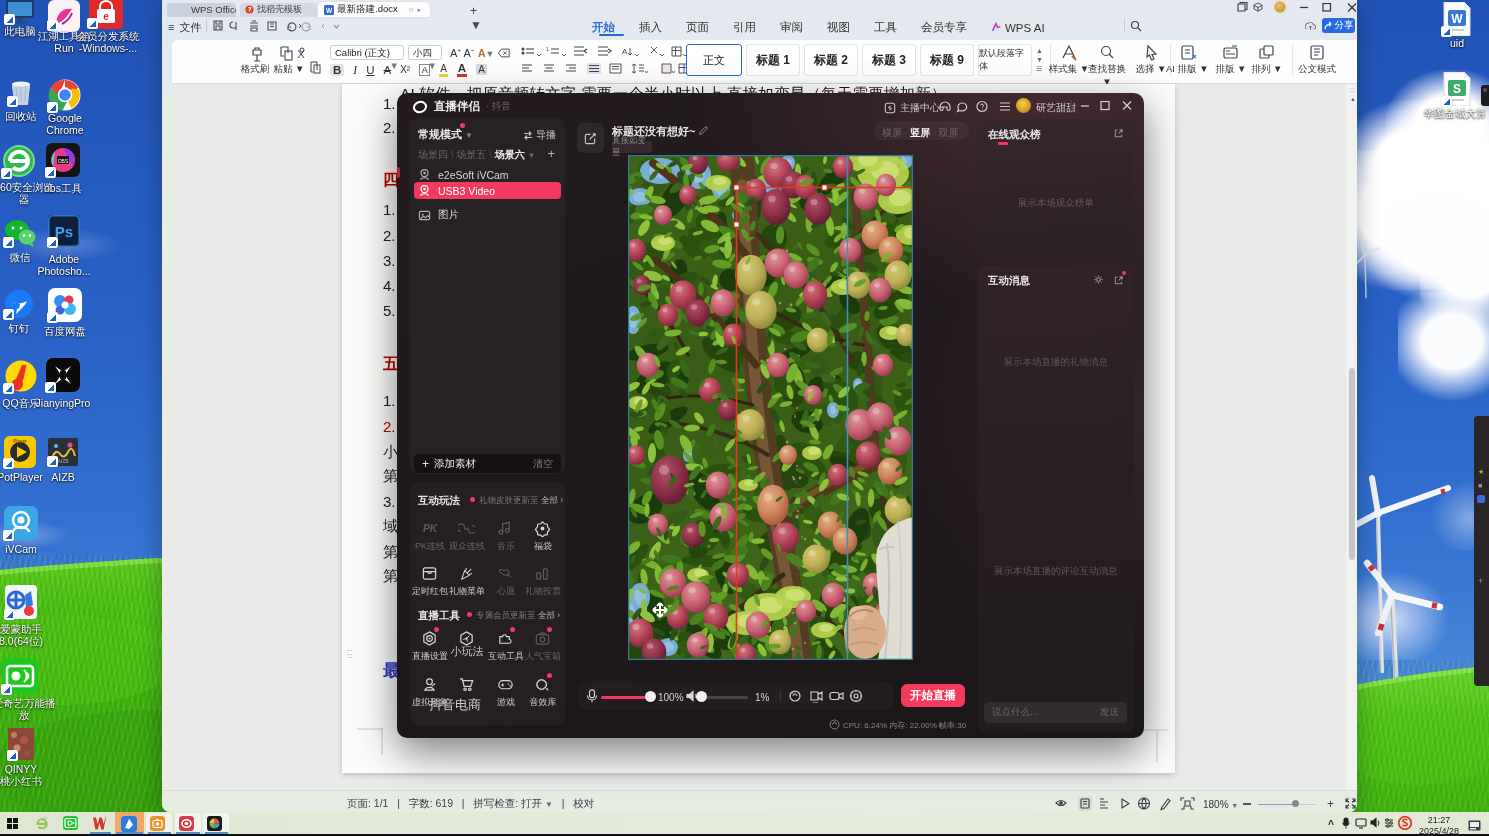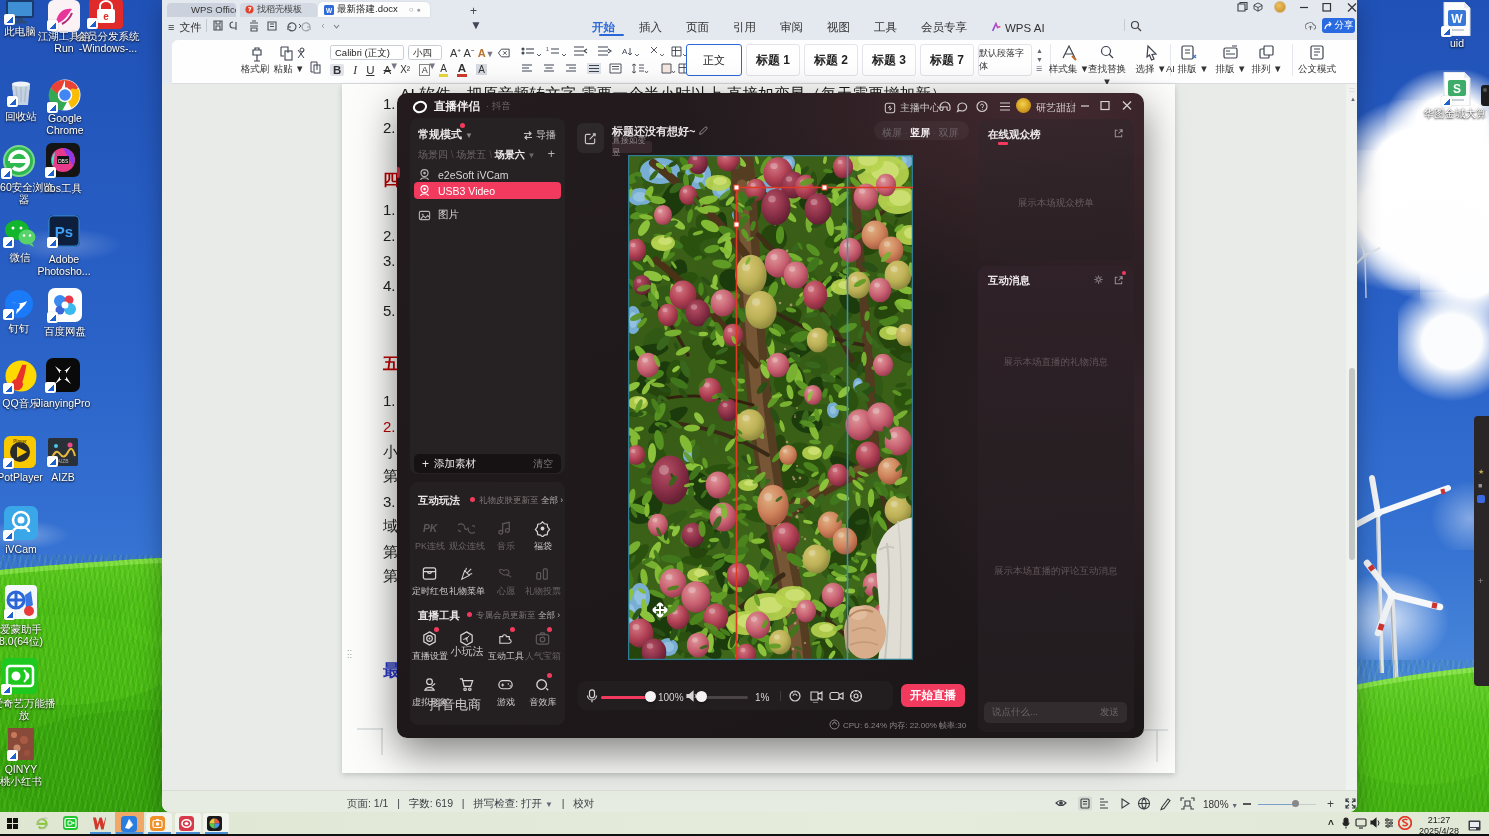--- a/index.html
+++ b/index.html
@@ -483,21 +483,21 @@
       <path d="M12,9 l1.5,2 1.5,-2" stroke-width="0.8"></path>
     </g>
  <g transform="translate(158,17)">
       <path d="M1,2 h10 v9 h-10 z M1,5.5 h10 M6,2 v9" stroke-width="0.9"></path>
     </g>
 </svg>
 <div class="abs" style="left:686px;top:44px;width:56px;height:32px;border:1.5px solid #2a68d8;border-radius:3px;background:#fff;font-size:11px;color:#222;display:flex;align-items:center;justify-content:center">正文</div>
 <div class="abs" style="left:746px;top:44px;width:54px;height:32px;border:1px solid #e2e5ea;border-radius:3px;background:#fff;font-size:12px;color:#222;display:flex;align-items:center;justify-content:center;font-weight:bold">标题 1</div>
 <div class="abs" style="left:804px;top:44px;width:54px;height:32px;border:1px solid #e2e5ea;border-radius:3px;background:#fff;font-size:12px;color:#222;display:flex;align-items:center;justify-content:center;font-weight:bold">标题 2</div>
 <div class="abs" style="left:862px;top:44px;width:54px;height:32px;border:1px solid #e2e5ea;border-radius:3px;background:#fff;font-size:12px;color:#222;display:flex;align-items:center;justify-content:center;font-weight:bold">标题 3</div>
-<div class="abs" style="left:920px;top:44px;width:54px;height:32px;border:1px solid #e2e5ea;border-radius:3px;background:#fff;font-size:12px;color:#222;display:flex;align-items:center;justify-content:center;font-weight:bold">标题 7</div>
+<div class="abs" style="left:920px;top:44px;width:54px;height:32px;border:1px solid #e2e5ea;border-radius:3px;background:#fff;font-size:12px;color:#222;display:flex;align-items:center;justify-content:center;font-weight:bold">标题 9</div>
 <div class="abs" style="left:978px;top:44px;width:54px;height:32px;border:1px solid #e2e5ea;border-radius:3px;background:#fff;font-size:9px;color:#333;display:flex;align-items:center;justify-content:center">默认段落字体</div>
 <div class="abs" style="left:1036px;top:46px;font-size:7px;color:#667;line-height:9px">▲<br>▼<br>☰</div>
 <div class="abs" style="left:1050px;top:44px;width:1px;height:32px;background:#e4e7ec"></div>
 <svg class="abs" style="left:1060px;top:44px" width="18" height="17" viewBox="0 0 18 17" fill="none" stroke="#3f4450" stroke-width="1.2">
     <path d="M3,14 L9,2 L15,14 M5,10 h8"></path>
     <path d="M12,12 l4,4" stroke="#c06a2a" stroke-width="2"></path>
   </svg>
 <div class="abs" style="left:1047px;top:63px;width:44px;font-size:9.5px;color:#333;text-align:center">样式集 ▼</div>
 <svg class="abs" style="left:1098px;top:44px" width="18" height="17" viewBox="0 0 18 17" fill="none" stroke="#3f4450" stroke-width="1.2">
     <circle cx="8" cy="7" r="4.5"></circle>

